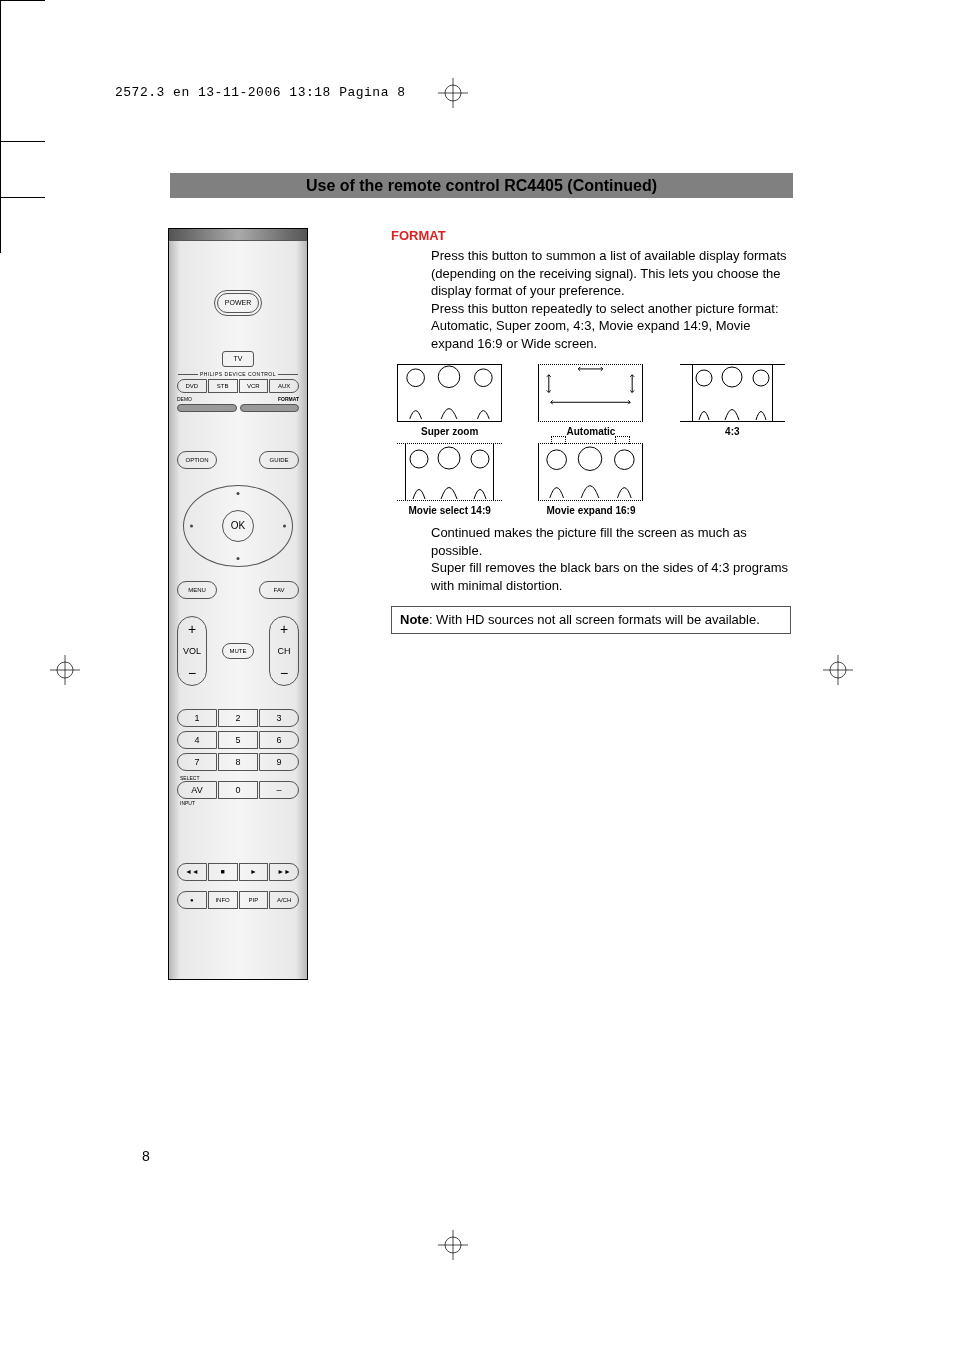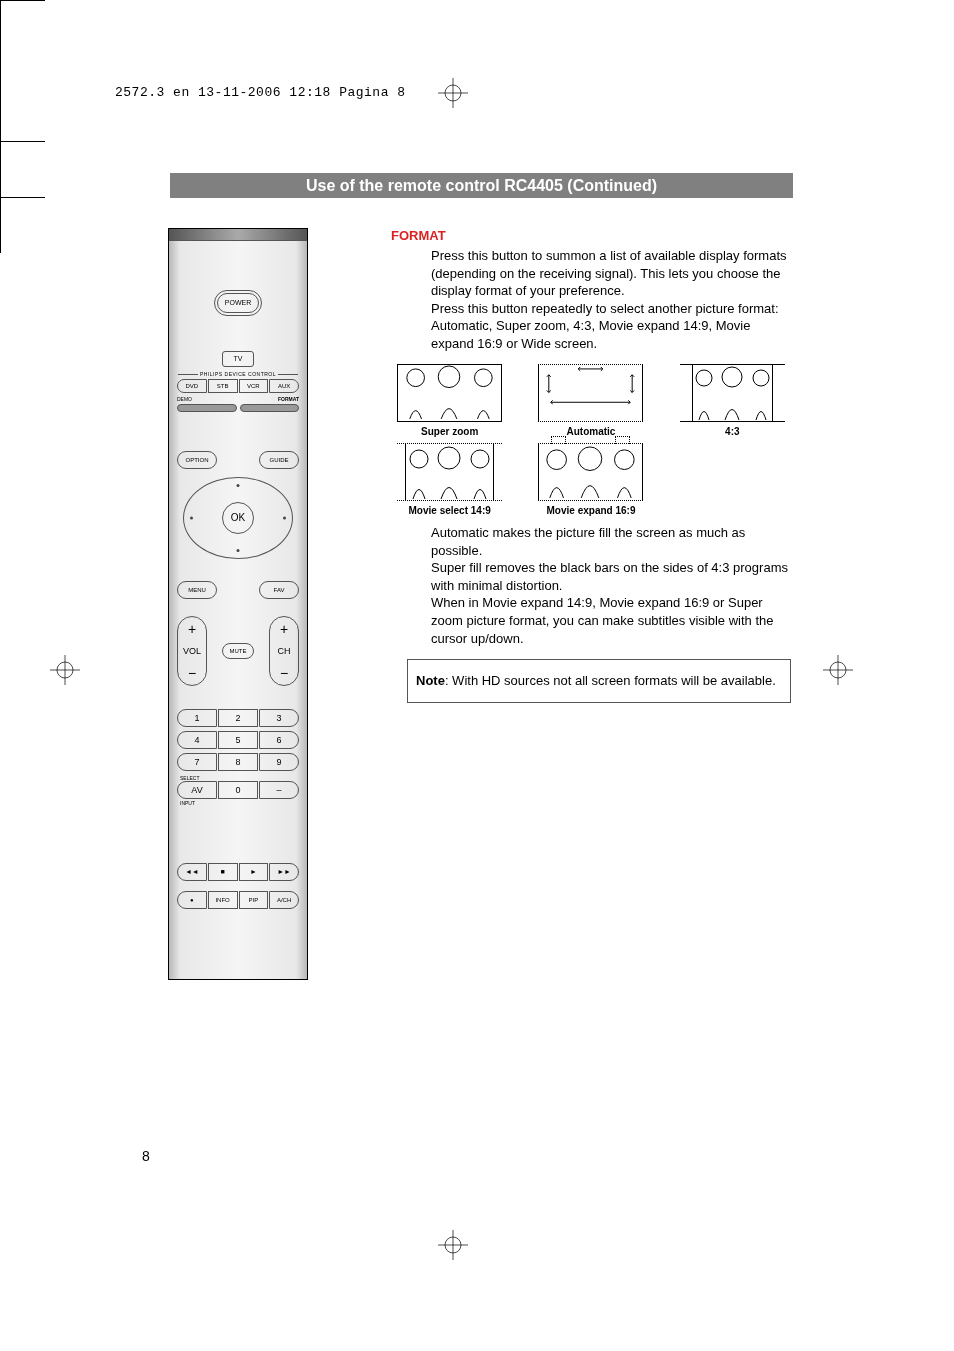--- a/index.html
+++ b/index.html
@@ -38,21 +38,21 @@
     .reg-right { top: 655px; left: 823px; }
     .reg-bottom { top: 1230px; left: 438px; }
 
     .title-bar {
       position: absolute;
       top: 173px;
       left: 170px;
       width: 623px;
       height: 25px;
       background: #808080;
-      color: #ffffff;
+      color: #000000;
       font-weight: bold;
       font-size: 16px;
       text-align: center;
       line-height: 25px;
     }
 
     .remote {
       position: absolute;
       top: 228px;
       left: 168px;
@@ -170,21 +170,21 @@
       height: 18px;
       border: 1.2px solid #555;
       border-radius: 9px;
       font-size: 6px;
       text-align: center;
       line-height: 16px;
     }
 
     .dpad {
       position: absolute;
-      top: 236px;
+      top: 244px;
       left: 50%;
       transform: translateX(-50%);
       width: 110px;
       height: 82px;
       border: 1.2px solid #555;
       border-radius: 50%;
     }
     .dpad-ok {
       position: absolute;
       top: 50%;
@@ -287,25 +287,24 @@
       color: #d22;
       margin-bottom: 4px;
     }
     .body-text {
       font-size: 13px;
       line-height: 1.35;
       margin-left: 40px;
     }
     .note-box {
       border: 1px solid #555;
-      padding: 12px 8px;
+      padding: 4px 8px;
       font-size: 13px;
       line-height: 1.35;
       margin-top: 12px;
-      margin-left: 16px;
     }
 
     .format-grid {
       margin: 12px 0 8px 0;
       display: grid;
       grid-template-columns: repeat(3, 1fr);
       gap: 6px 24px;
     }
     .format-item { text-align: center; }
     .format-box {
@@ -327,21 +326,21 @@
     .page-num {
       position: absolute;
       top: 1148px;
       left: 142px;
       font-size: 14px;
     }
   </style>
 </head>
 <body>
 
-<div class="header-line">2572.3 en  13-11-2006  12:18  Pagina 8</div>
+<div class="header-line">2572.3 en  13-11-2006  13:18  Pagina 8</div>
 
 <div class="crop-tl-h"></div>
 <div class="crop-tl-v"></div>
 <div class="crop-tr1"></div>
 <div class="crop-bl-h"></div>
 <div class="crop-bl-v"></div>
 <div class="crop-br-h"></div>
 <div class="crop-br-v"></div>
 
 <div class="register-mark reg-top">
@@ -546,22 +545,21 @@
             <path d="M43 55 Q52 30 61 55" fill="none" stroke="#000"></path>
           <circle cx="87" cy="16" r="10" fill="none" stroke="#000"></circle>
             <path d="M80 55 Q87 34 94 55" fill="none" stroke="#000"></path>
         </svg>
       </div>
       <div class="format-label">Movie expand 16:9</div>
     </div>
 
   </div>
 
-  <div class="body-text">Automatic makes the picture fill the screen as much as possible.</div>
+  <div class="body-text">Continued makes the picture fill the screen as much as possible.</div>
   <div class="body-text">Super fill removes the black bars on the sides of 4:3 programs with minimal distortion.</div>
-  <div class="body-text">When in Movie expand 14:9, Movie expand 16:9 or Super zoom picture format, you can make subtitles visible with the cursor up/down.</div>
 
   <div class="note-box">
     <b>Note</b><span>: With HD sources not all screen formats will be available.</span>
   </div>
 </div>
 
 <div class="page-num">8</div>
 
 </body></html>

